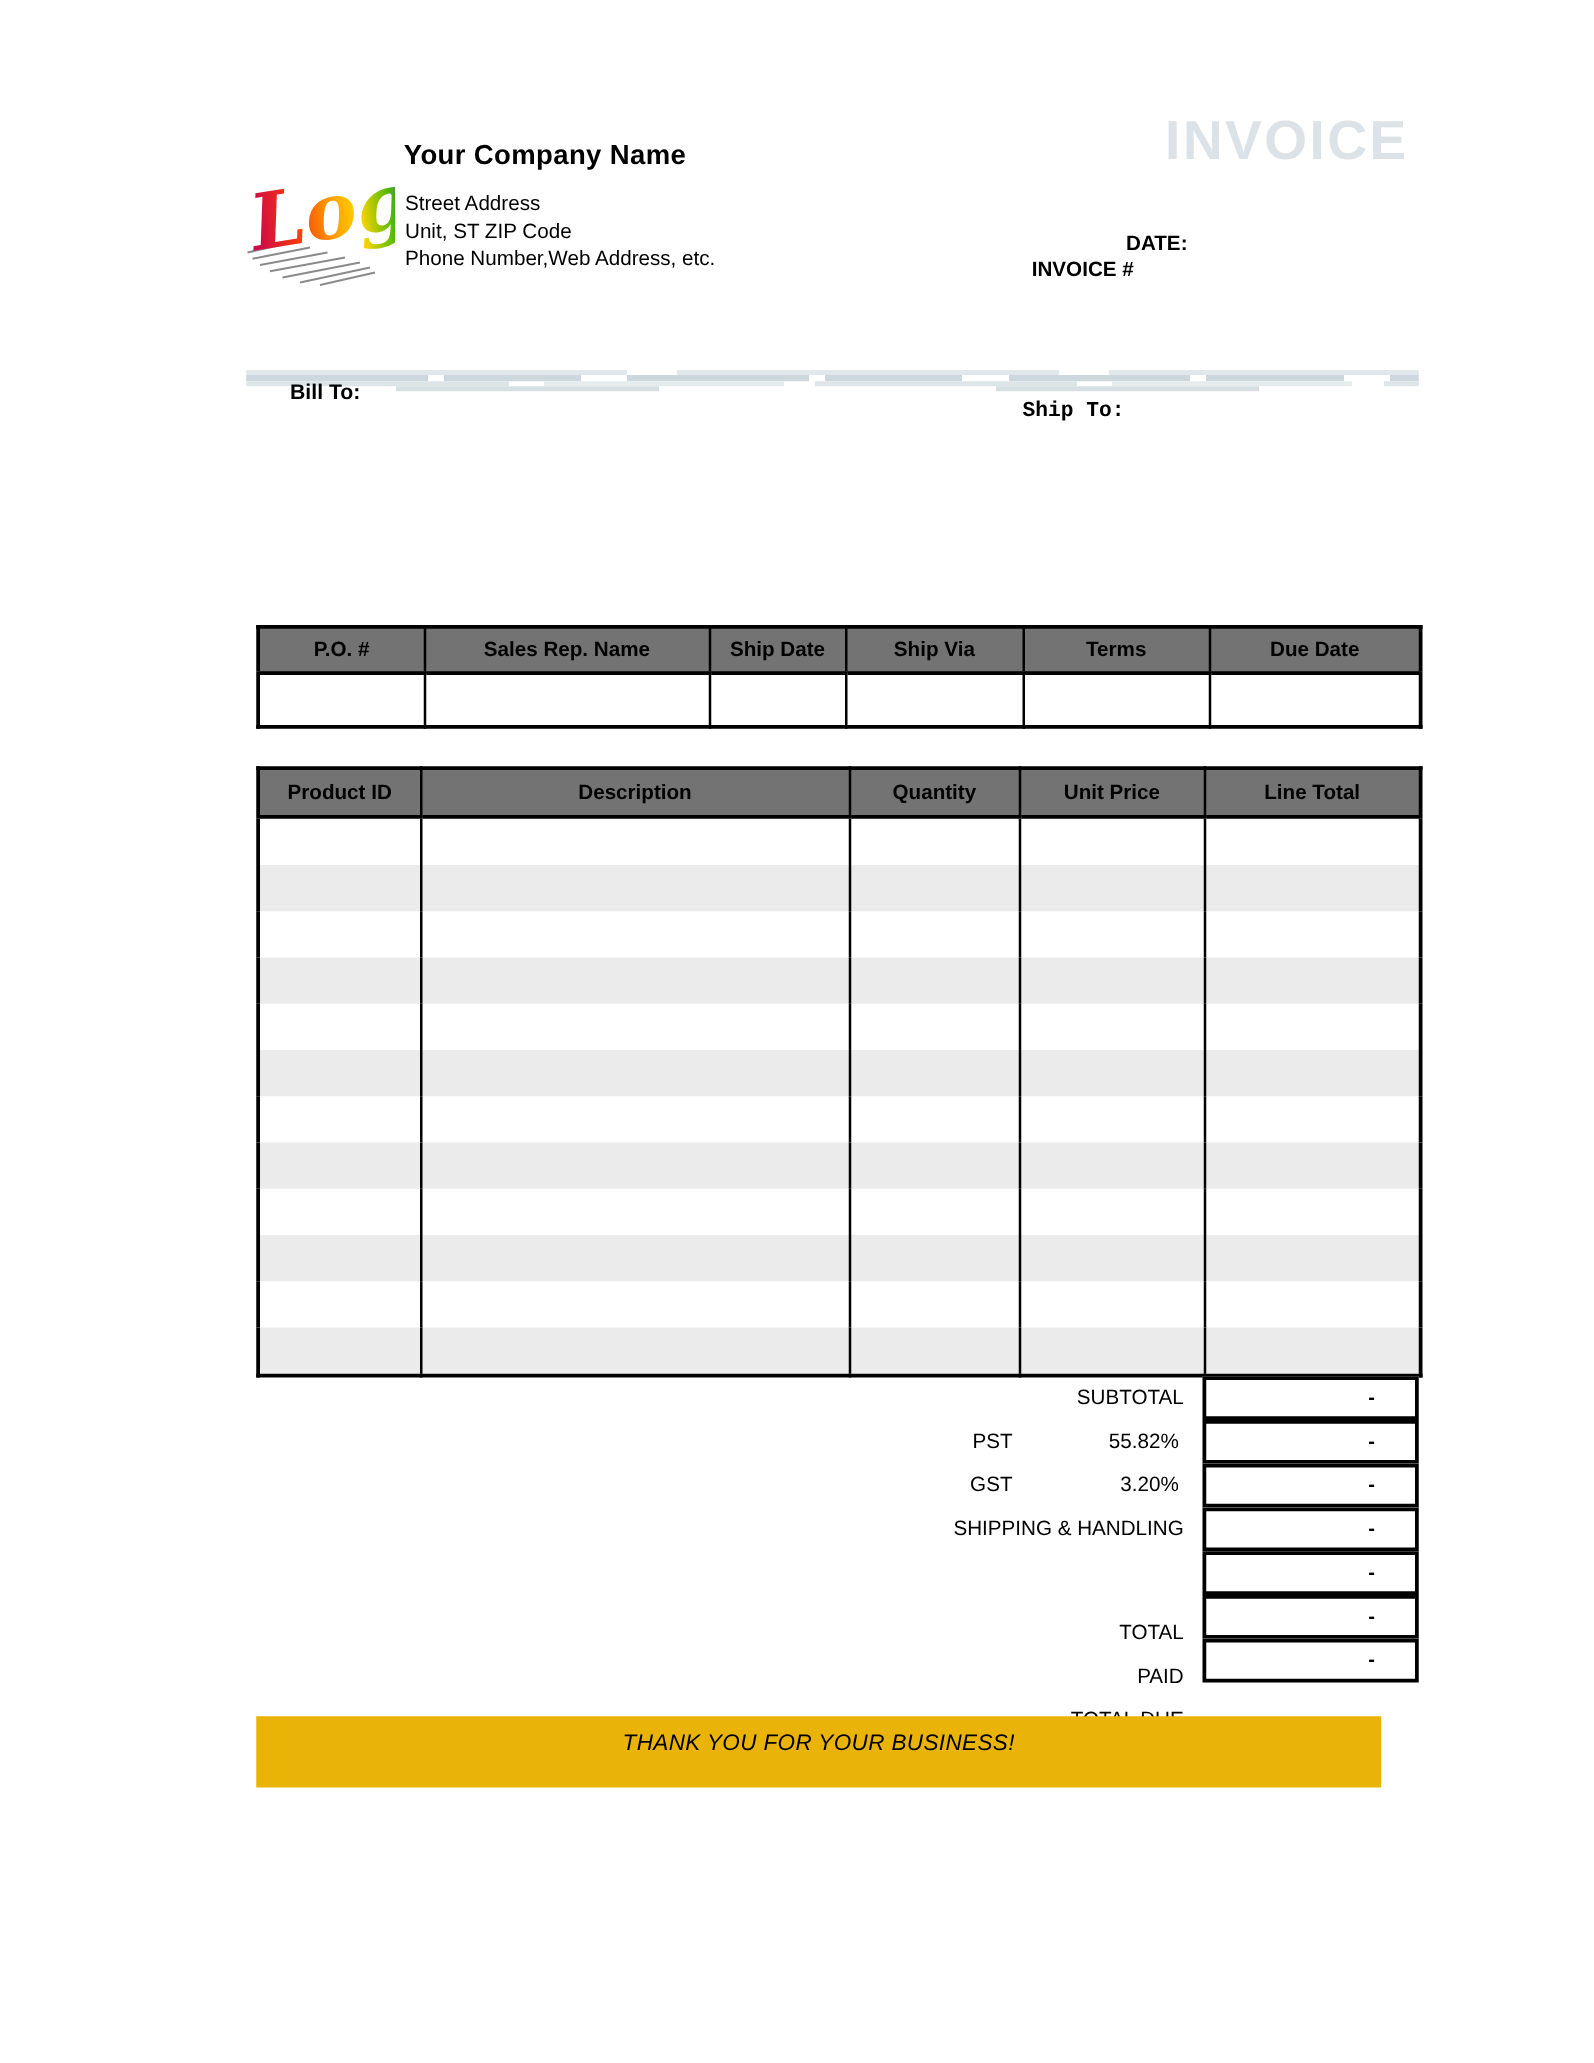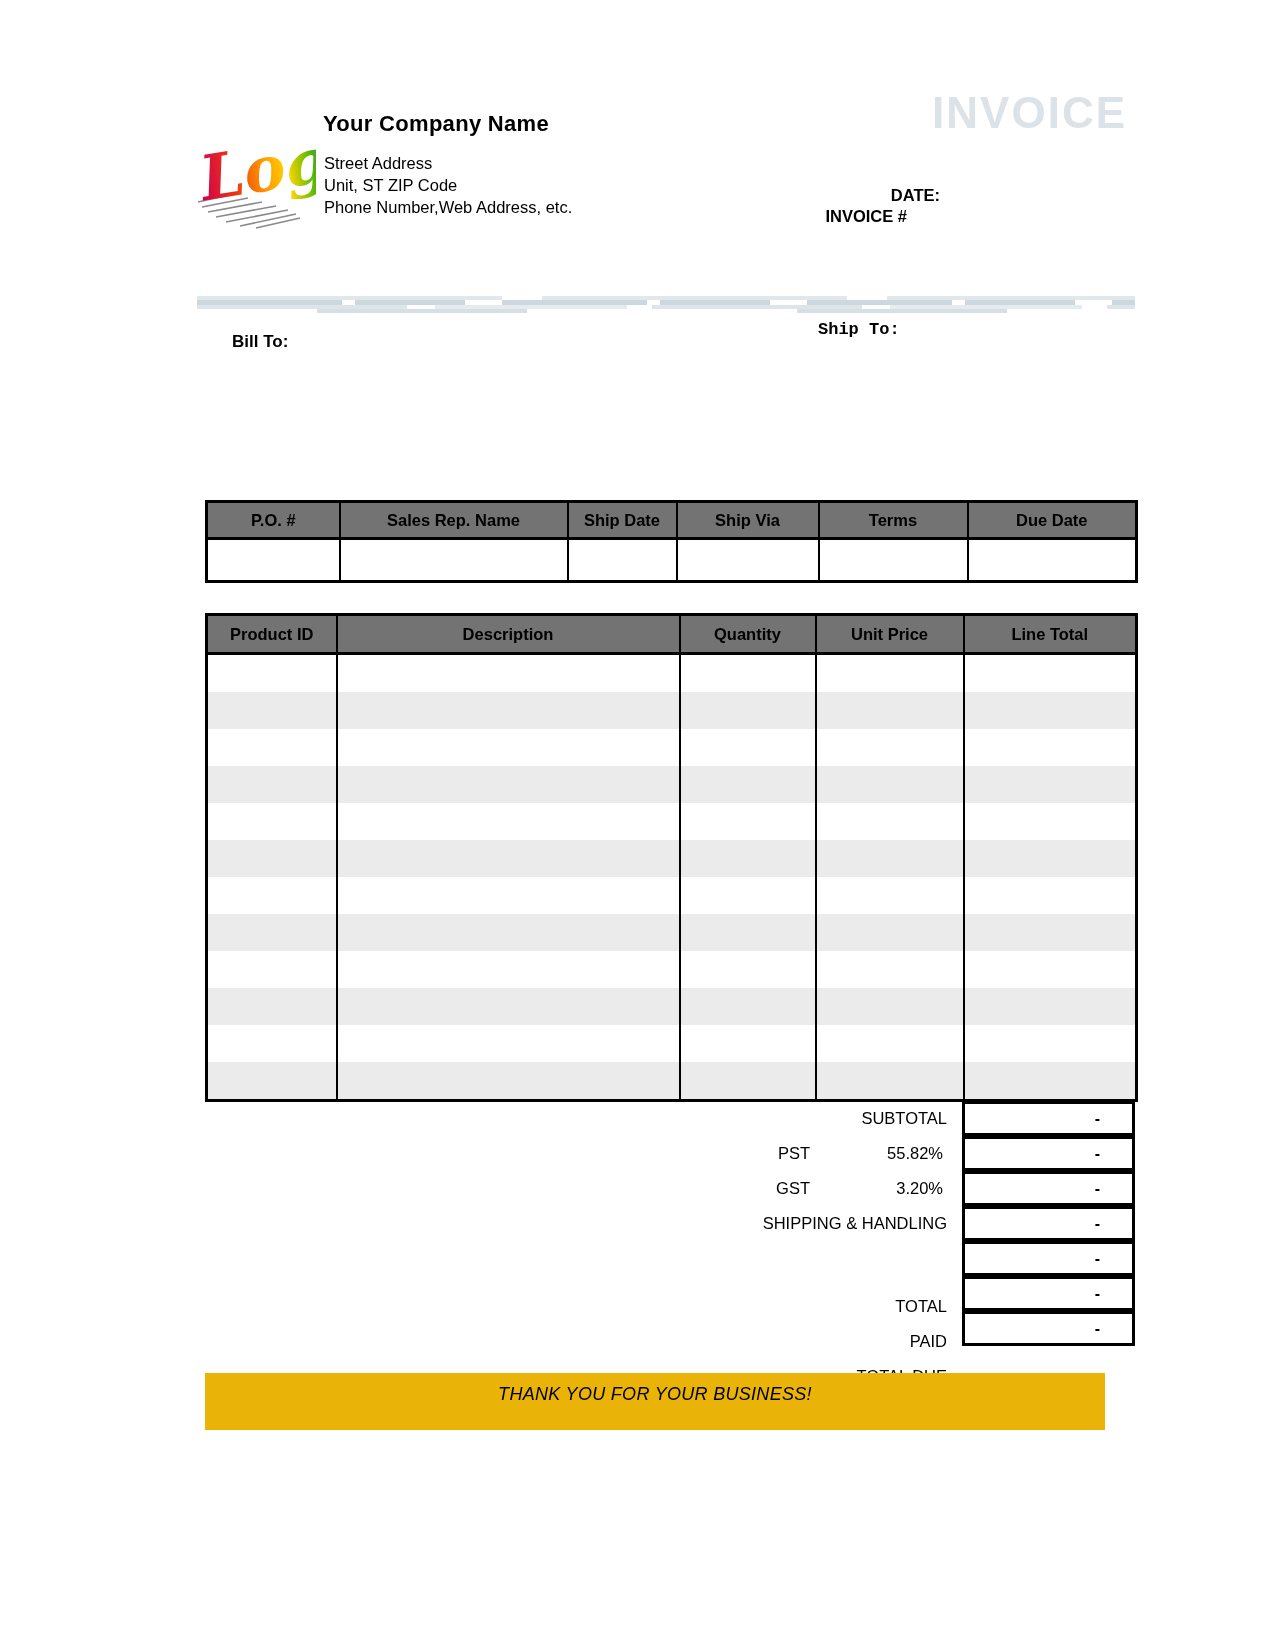--- a/index.html
+++ b/index.html
@@ -8,31 +8,31 @@
     font-family:"Liberation Sans", sans-serif;color:#000;overflow:hidden;
   }
   
   .logo-wrap{position:absolute;left:196px;top:110px;width:120px;height:120px;}
   .company-name{position:absolute;left:323px;top:111px;font-size:22px;font-weight:bold;letter-spacing:.3px;}
   .address{position:absolute;left:324px;top:152px;font-size:16.5px;line-height:22px;}
   .invoice-title{
     position:absolute;right:148px;top:88px;font-size:44px;font-weight:900;
     color:#dce3e8;letter-spacing:2px;text-align:center;
   }
-  .date-label{position:absolute;right:335px;top:186px;font-size:16.5px;font-weight:bold;}
+  .date-label{position:absolute;right:325px;top:186px;font-size:16.5px;font-weight:bold;}
   .invoice-num-label{position:absolute;right:368px;top:207px;font-size:16.5px;font-weight:bold;}
   
   .band{position:absolute;left:197px;top:295px;width:938px;height:19px;}
   .band .s{position:absolute;left:0;right:0;}
   .band .s1{top:1px;height:4px;background:repeating-linear-gradient(90deg,#e0e8eb 0 305px,rgba(255,255,255,0) 305px 345px);}
   .band .s2{top:5px;height:5px;background:repeating-linear-gradient(90deg,#ccd8dd 0 145px,rgba(255,255,255,0) 145px 158px,#ccd8dd 158px 268px,rgba(255,255,255,0) 268px 305px);}
   .band .s3{top:10px;height:4px;background:repeating-linear-gradient(90deg,#dde5e9 0 210px,rgba(255,255,255,0) 210px 238px,#e6ecee 238px 430px,rgba(255,255,255,0) 430px 455px);}
   .band .s4{top:14px;height:4px;background:repeating-linear-gradient(90deg,rgba(255,255,255,0) 0 120px,#d6e0e4 120px 330px,rgba(255,255,255,0) 330px 480px);}
   
-  .bill-to{position:absolute;left:232px;top:332px;font-size:17px;font-weight:bold;}
+  .bill-to{position:absolute;left:232px;top:304px;font-size:17px;font-weight:bold;}
   .ship-to{position:absolute;left:818px;top:320px;font-size:17px;font-weight:bold;font-family:Liberation Mono, monospace;}
   
   table{border-collapse:collapse;table-layout:fixed;}
   .order-table{position:absolute;left:205px;top:500px;width:930px;border:3px solid #000;}
   .items-table{position:absolute;left:205px;top:613px;width:930px;border:3px solid #000;}
   .order-table th,.items-table th{
     background:#737373;border:2px solid #000;border-bottom:3px solid #000;
     font-size:16.5px;font-weight:bold;text-align:center;padding:0;
   }
   .order-table th{height:34px;}

